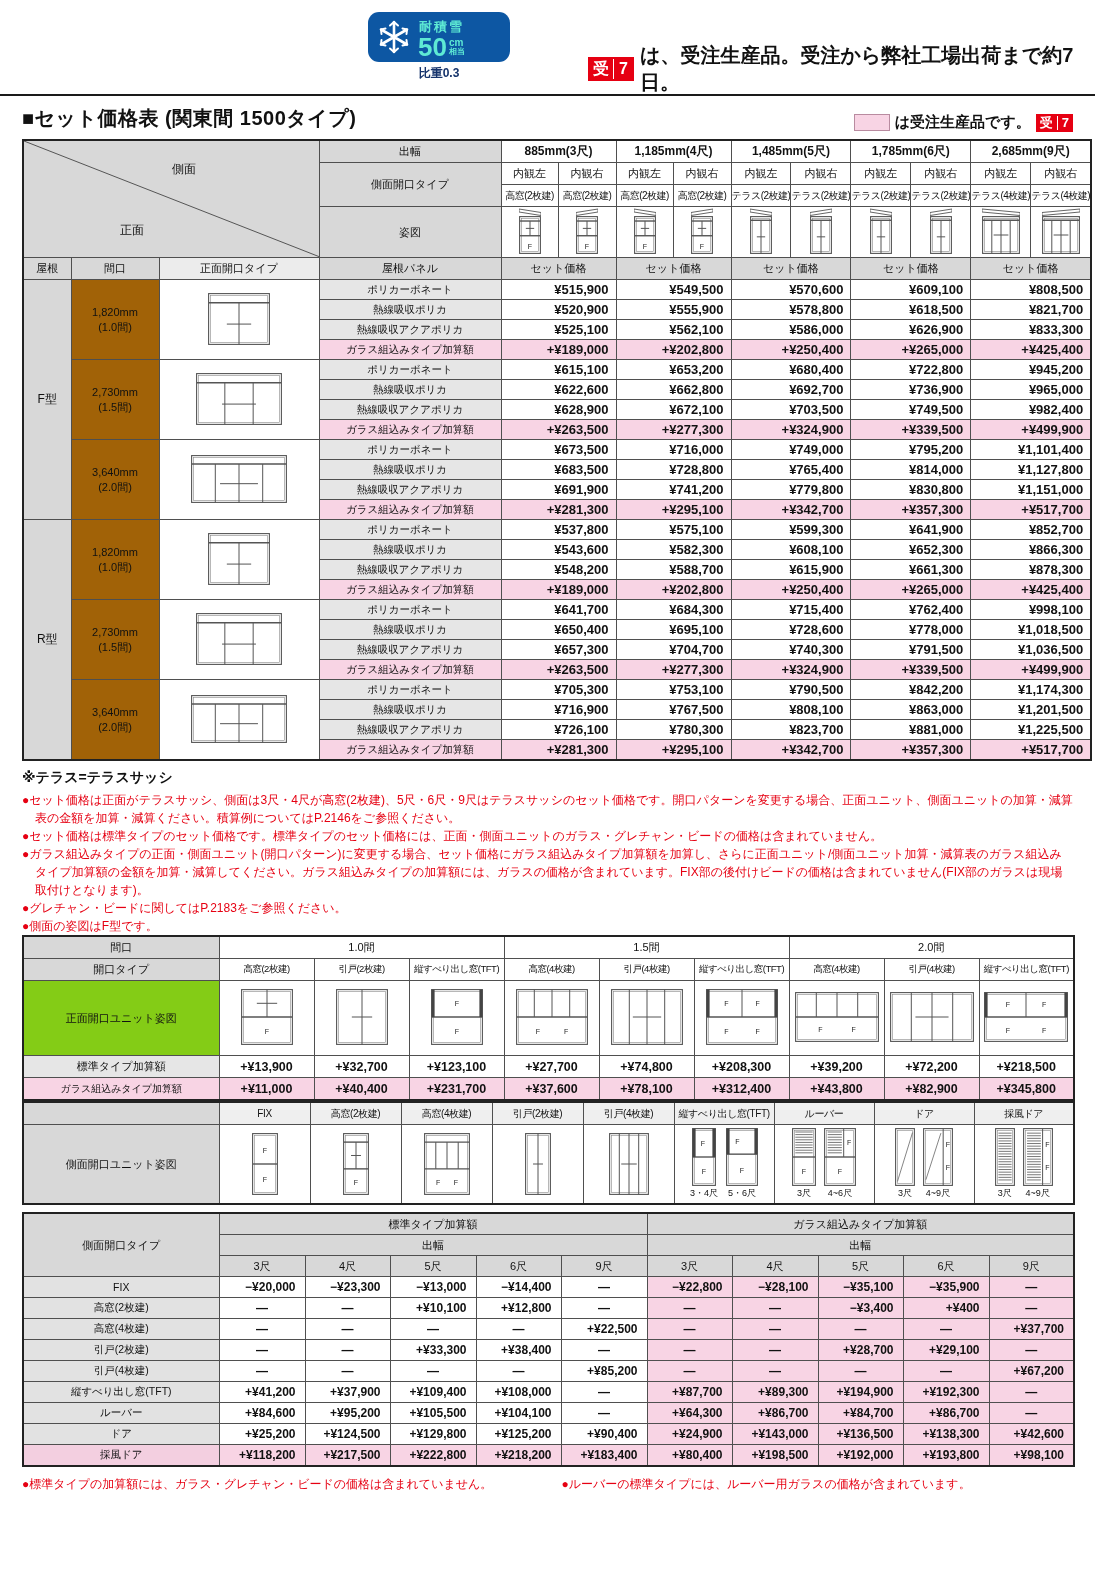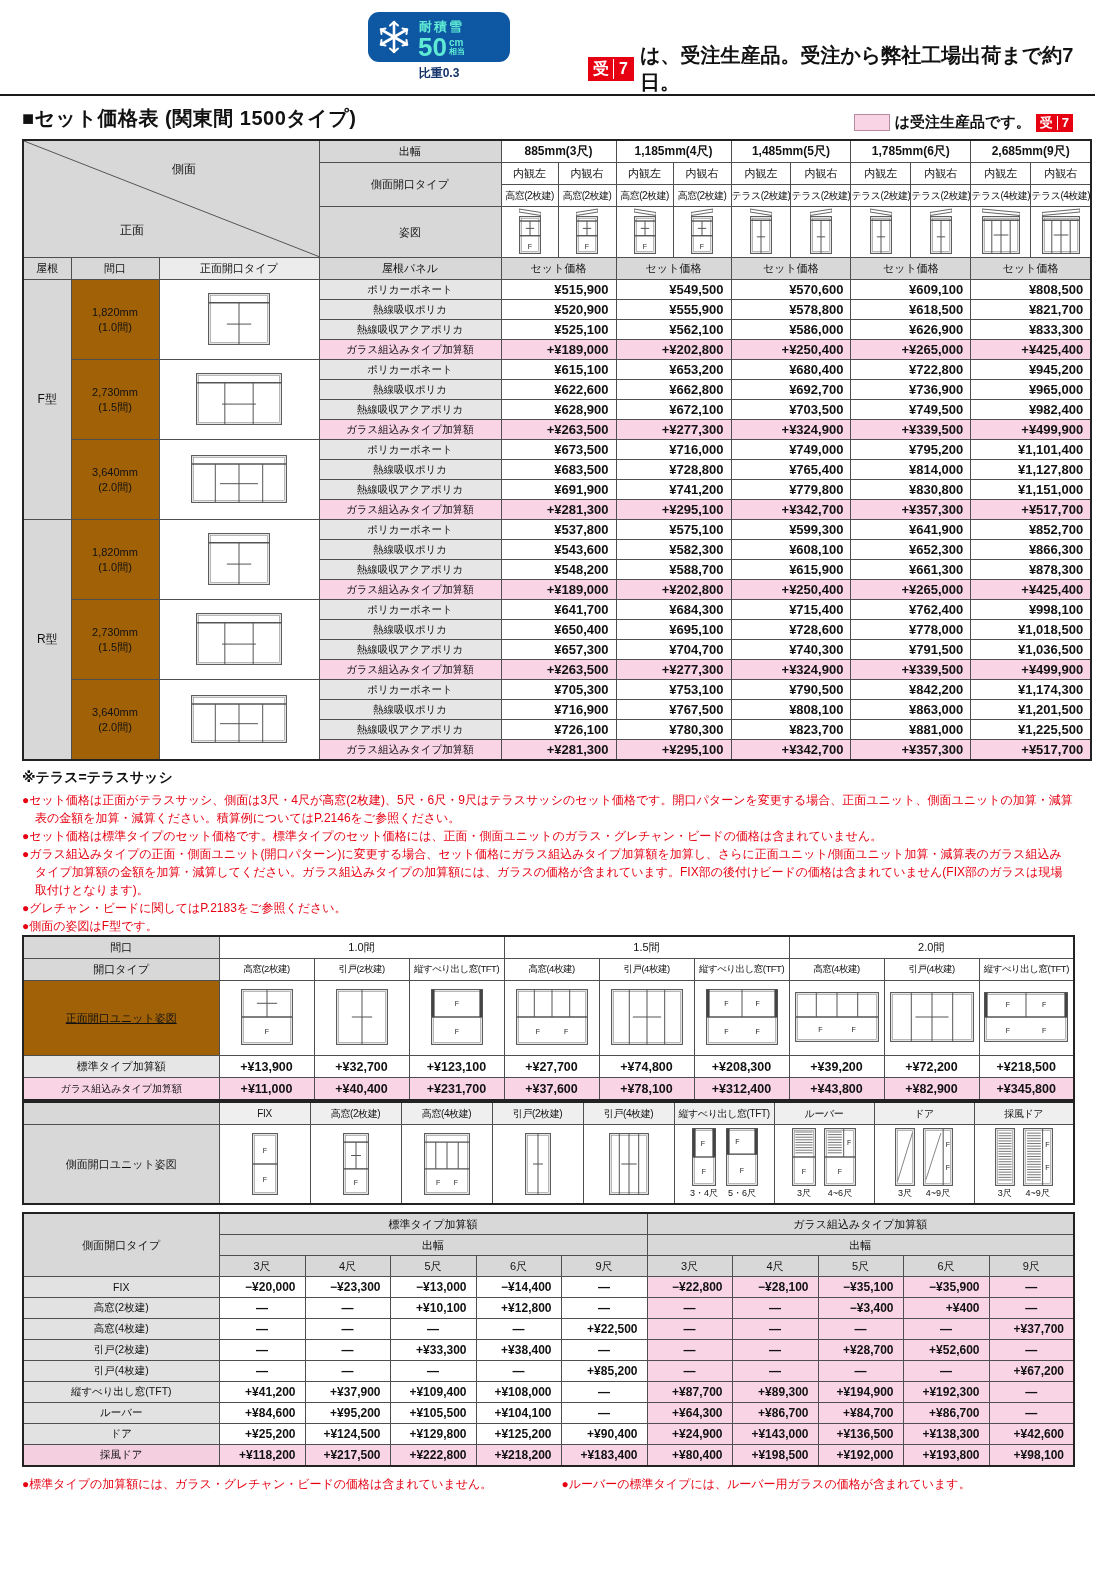--- a/index.html
+++ b/index.html
@@ -51,21 +51,21 @@
   #main-table .figrow td{height:50px;background:#fff;}
   .corner{position:relative;background:#d8d8d8;padding:0;}
   .corner .c-top{position:absolute;top:20px;left:148px;font-size:12px;}
   .corner .c-bot{position:absolute;bottom:18px;left:96px;font-size:12px;}
   .roof{font-size:12px;}
   .spanc{background:#a16207;font-size:11px;line-height:1.35;}
   .figc{background:#fff;}
   
   #front-table th,#front-table td{height:21px;}
   #front-table .figrow th,#front-table .figrow td{height:74px;background:#fff;}
-  #front-table .figrow th.g{background:#a16207;text-decoration:underline;}
+  #front-table .figrow th.g{background:#84cc16;}
   #front-table .typ{font-size:9.5px;letter-spacing:-0.5px;}
   #front-table .val{font-weight:bold;font-size:12.5px;}
   #side-fig-table th,#side-fig-table td{height:21px;font-size:11px;}
   #side-fig-table .figrow td{height:78px;background:#fff;vertical-align:middle;}
   #side-fig-table .typ{font-size:10px;letter-spacing:-0.4px;background:#efefef;}
   .dualfig{display:flex;justify-content:center;gap:8px;align-items:flex-end;}
   .figunit{display:flex;flex-direction:column;align-items:center;gap:1px;}
   .figcap{font-size:9px;}
   #side-price-table th{height:20px;}
   #side-price-table td{height:20px;}
@@ -1037,21 +1037,21 @@
         <tr>
           <th class="rlab">引戸(2枚建)</th>
           <td class="dash">—</td>
           <td class="dash">—</td>
           <td class="num">+¥33,300</td>
           <td class="num">+¥38,400</td>
           <td class="dash">—</td>
           <td class="dash pink">—</td>
           <td class="dash pink">—</td>
           <td class="num pink">+¥28,700</td>
-          <td class="num pink">+¥52,600</td>
+          <td class="num pink">+¥29,100</td>
           <td class="dash pink">—</td>
         </tr>
         <tr>
           <th class="rlab">引戸(4枚建)</th>
           <td class="dash">—</td>
           <td class="dash">—</td>
           <td class="dash">—</td>
           <td class="dash">—</td>
           <td class="num">+¥85,200</td>
           <td class="dash pink">—</td>

